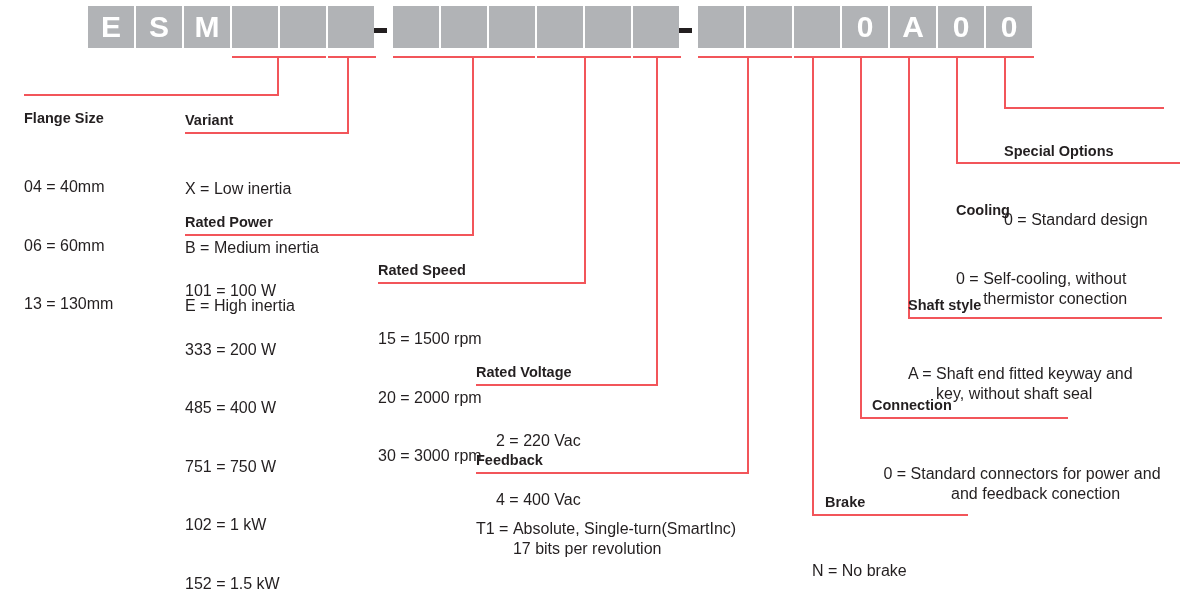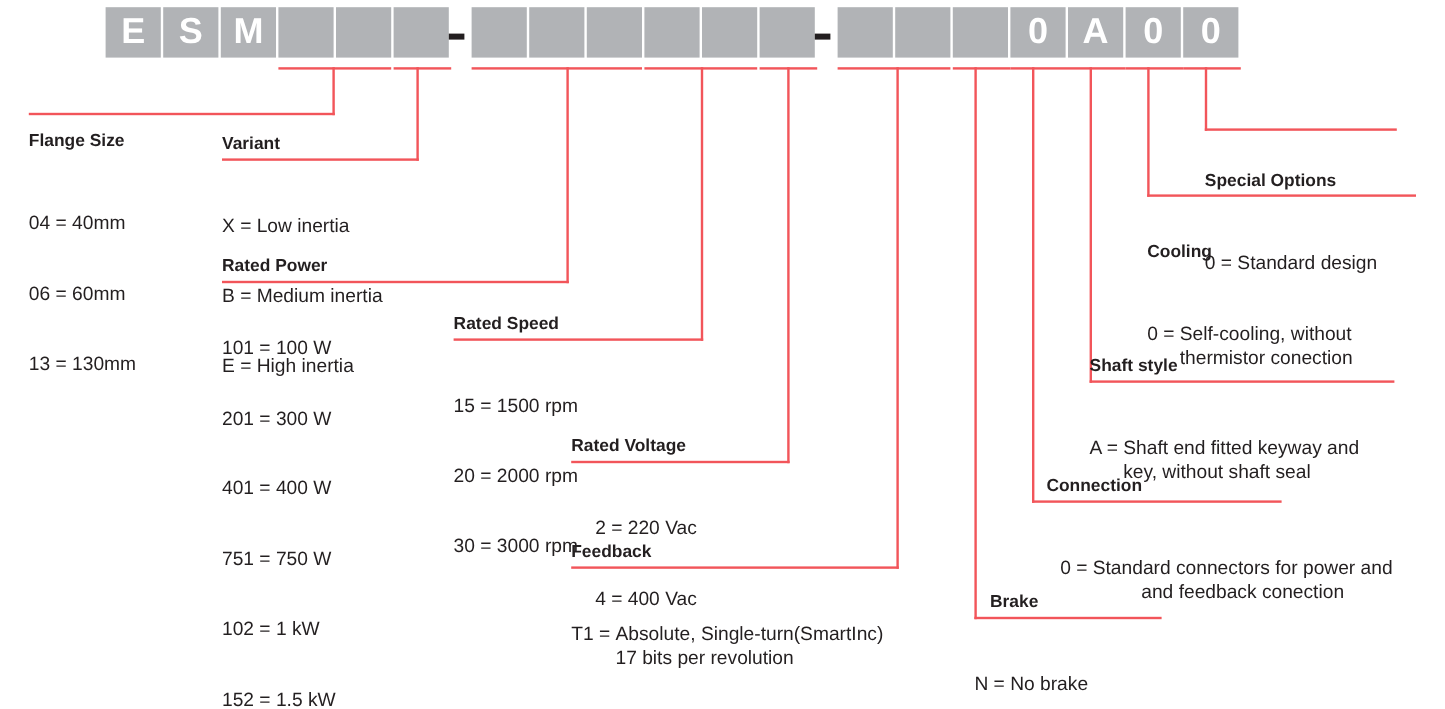--- a/index.html
+++ b/index.html
@@ -184,22 +184,22 @@
       <div>X = Low inertia</div>
       <div>B = Medium inertia</div>
       <div>E = High inertia</div>
     </div>
   </div>
 
   <div class="block" style="left:185px; top:214px; width:200px;">
     <div class="hd">Rated Power</div>
     <div class="items" style="margin-top:12px;">
       <div>101 = 100 W</div>
-      <div>201 = 300 W</div>
-      <div>401 = 400 W</div>
+      <div>333 = 200 W</div>
+      <div>485 = 400 W</div>
       <div>751 = 750 W</div>
       <div>102 = 1 kW</div>
       <div>152 = 1.5 kW</div>
       
       
       
       
       
       
       

